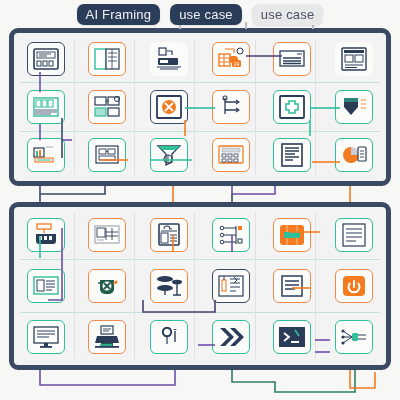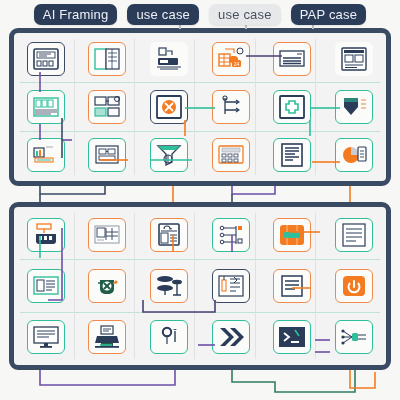--- a/index.html
+++ b/index.html
@@ -89,21 +89,20 @@
 </style>
 </head>
 <body>
 
 <div id="stage">
 
   <div class="pillbar">
     <div class="pill dark">AI Framing</div>
     <div class="pill dark">use case</div>
     <div class="pill light">use case</div>
-    <div class="pill dark">PAP case</div>
   </div>
   <div class="pillstub" style="left:179px;"></div>
   <div class="pillstub" style="left:245px;"></div>
   <div class="pillstub" style="left:312px;"></div>
 
   <div class="panel" id="panel-top">
     <div class="rowrule" style="top:49px;"></div>
     <div class="rowrule" style="top:98px;"></div>
     <div class="colrule" style="left:60px;"></div>
     <div class="colrule" style="left:120px;"></div>

